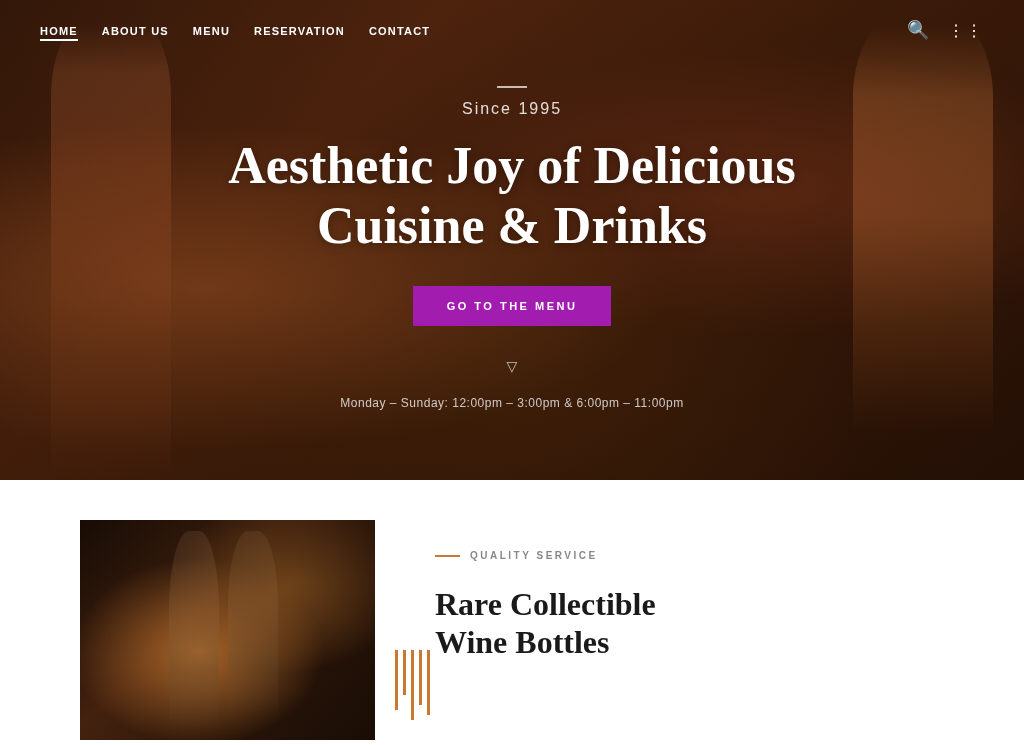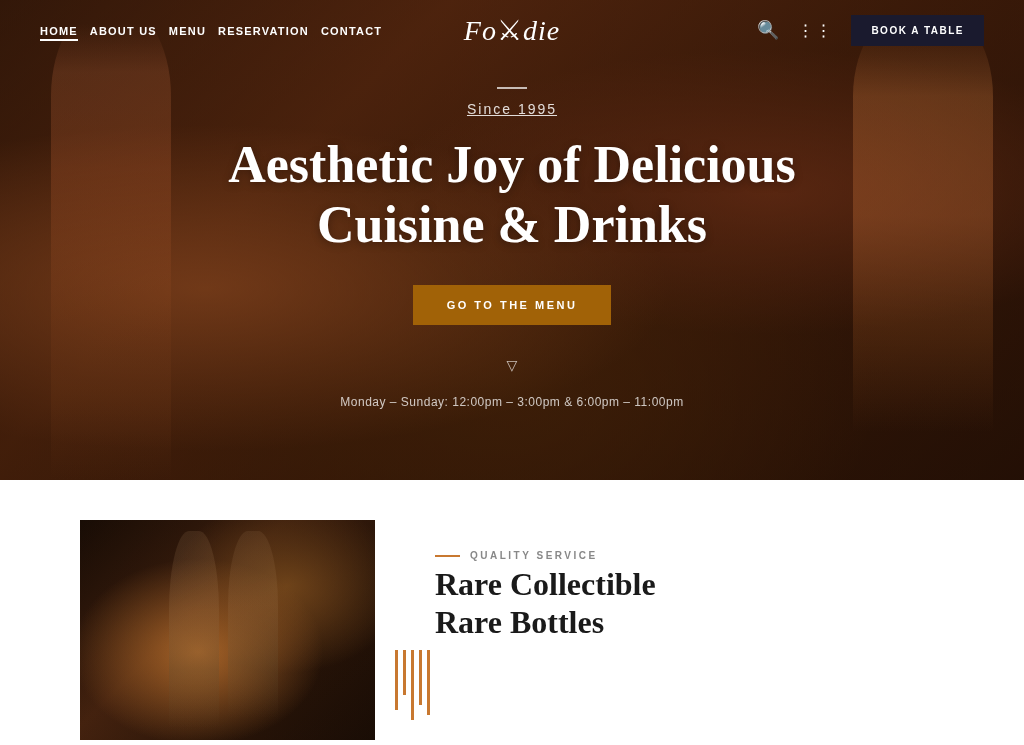--- a/index.html
+++ b/index.html
@@ -11,21 +11,21 @@
       top: 0; left: 0; right: 0;
       display: flex;
       align-items: center;
       justify-content: space-between;
       padding: 0 40px;
       height: 60px;
       z-index: 10;
     }
     .nav-links {
       display: flex;
-      gap: 12px;
+      gap: 24px;
       list-style: none;
     }
     .nav-links li a {
       color: #fff;
       text-decoration: none;
       font-family: Arial, sans-serif;
       font-size: 11px;
       font-weight: 700;
       letter-spacing: 1.2px;
       text-transform: uppercase;
@@ -136,38 +136,37 @@
       padding-top: 20px;
     }
     .hero-divider {
       width: 30px;
       height: 2px;
       background: rgba(255,255,255,0.7);
       margin-bottom: 12px;
     }
     .hero-since {
       color: rgba(255,255,255,0.85);
-      font-size: 14px;
+      font-size: 16px;
       letter-spacing: 2px;
       font-family: Arial, sans-serif;
       margin-bottom: 18px;
-      text-decoration: underline;
     }
     .hero-title {
       color: #fff;
       font-size: 52px;
       font-weight: 700;
       line-height: 1.15;
       margin-bottom: 30px;
       max-width: 650px;
       font-family: Georgia, serif;
       text-shadow: 0 2px 8px rgba(0,0,0,0.3);
     }
     .hero-btn {
-      background: #a16207;
+      background: #a21caf;
       color: #fff;
       border: none;
       padding: 14px 34px;
       font-size: 11px;
       font-weight: 700;
       letter-spacing: 2.5px;
       text-transform: uppercase;
       cursor: pointer;
       font-family: Arial, sans-serif;
       margin-bottom: 32px;
@@ -258,21 +257,21 @@
     }
 
     .content-text {
       flex: 1;
       padding-top: 30px;
     }
     .content-label-line {
       display: flex;
       align-items: center;
       gap: 10px;
-      margin-bottom: 4px;
+      margin-bottom: 24px;
     }
     .content-label-dash {
       width: 25px;
       height: 2px;
       background: #c87830;
     }
     .content-label {
       font-size: 10px;
       font-family: Arial, sans-serif;
       font-weight: 700;
@@ -306,28 +305,24 @@
         <a href="#">MENU</a>
       </li>
       <li>
         <a href="#">RESERVATION</a>
       </li>
       <li>
         <a href="#">CONTACT</a>
       </li>
     </ul>
 
-    <div class="nav-logo">
-      Fo<span>⚔</span>die
-    </div>
 
     <div class="nav-right">
       <span class="nav-icon">🔍</span>
       <span class="nav-icon" style="font-size:16px; letter-spacing:2px;">⋮⋮</span>
-      <button class="nav-book-btn">BOOK A TABLE</button>
     </div>
   </nav>
 
   <div class="hero-content">
     <div class="hero-divider"></div>
     <p class="hero-since">Since 1995</p>
     <h1 class="hero-title">Aesthetic Joy of Delicious Cuisine &amp; Drinks</h1>
     <button class="hero-btn">GO TO THE MENU</button>
     <div class="hero-chevron">▽</div>
     <p class="hero-info">Monday – Sunday: 12:00pm – 3:00pm &amp; 6:00pm – 11:00pm</p>
@@ -346,16 +341,16 @@
       </div>
   </div>
 
   <div class="content-text">
     <div class="content-label-line">
       <div class="content-label-dash"></div>
       <span class="content-label">QUALITY SERVICE</span>
     </div>
     <h2 class="content-title">
       <span>Rare Collectible</span><br>
-      <span>Rare Bottles</span>
+      <span>Wine Bottles</span>
     </h2>
   </div>
 </div>
 
 </body></html>

